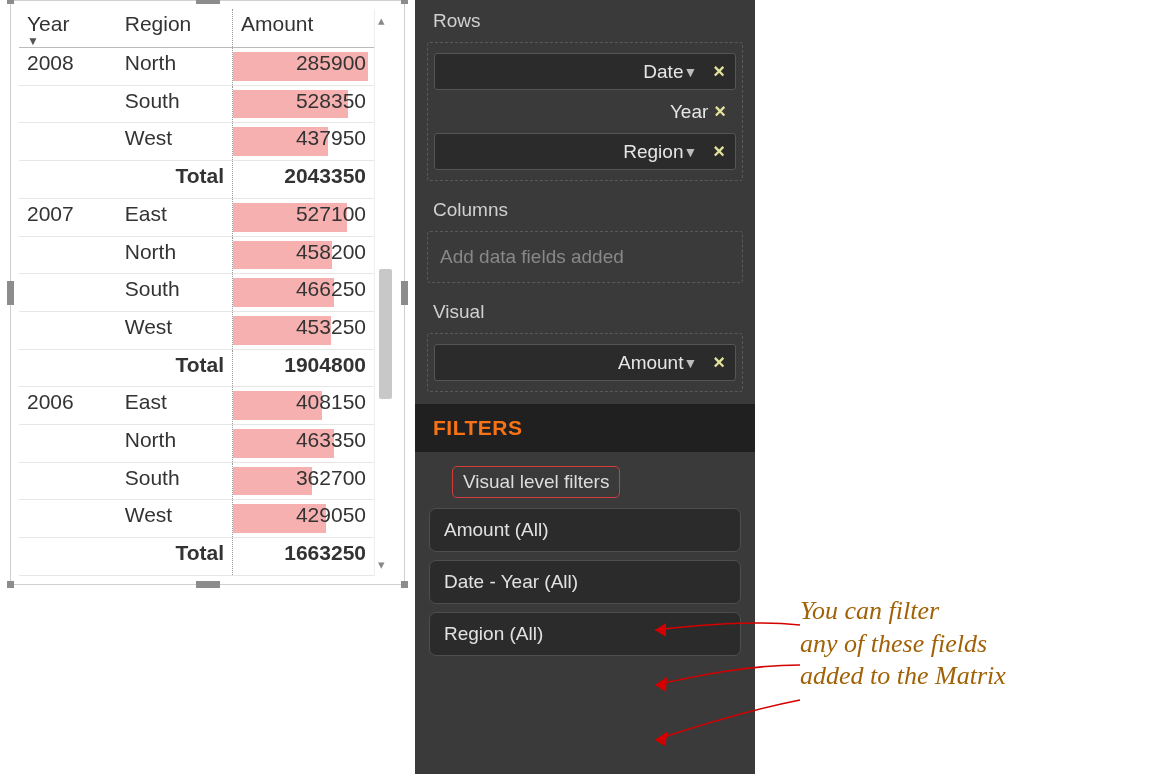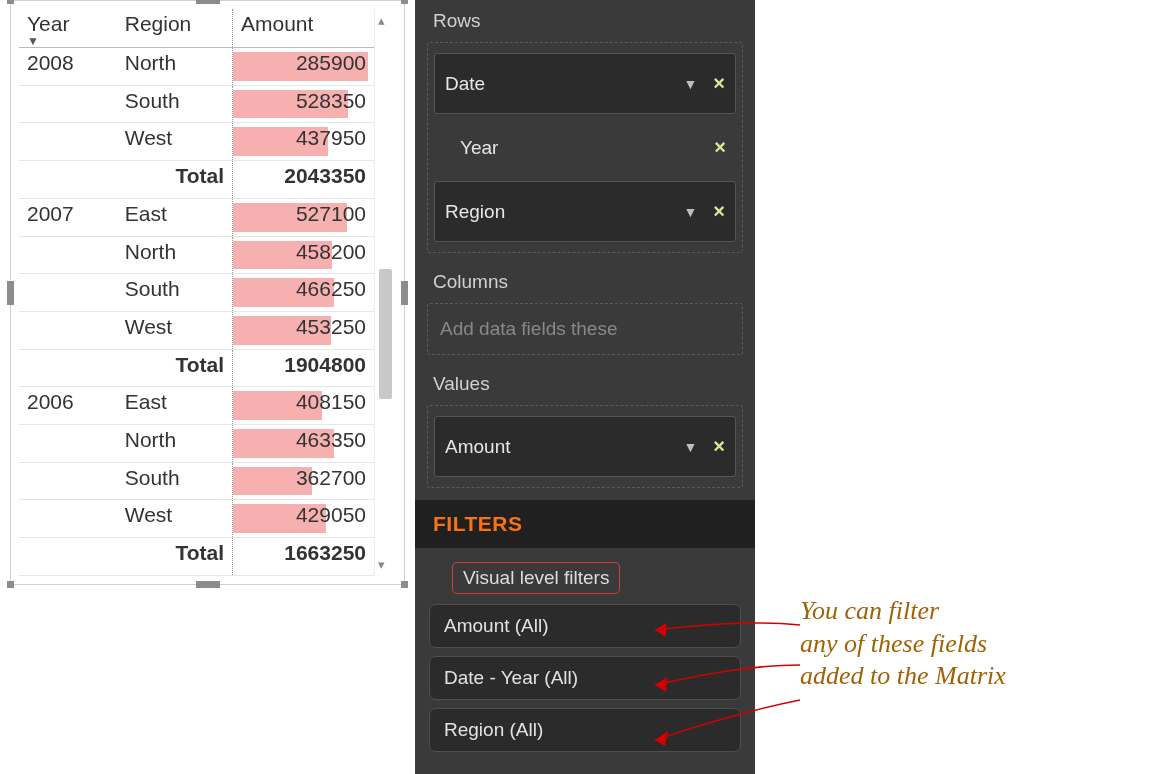--- a/index.html
+++ b/index.html
@@ -135,26 +135,27 @@
   .drop-zone {
     margin: 4px 12px 12px 12px;
     border: 1px dashed #5a5a5a;
     border-radius: 3px;
     padding: 6px;
   }
   .field-pill {
     background: #2b2b2b;
     border: 1px solid #555;
     border-radius: 3px;
-    padding: 18px 10px;
+    padding: 6px 10px;
     margin: 4px 0;
     display: flex;
     align-items: center;
     color: #e6e6e6;
     position: relative;
+    text-align: right;
   }
   .field-pill.child { padding-left: 26px; background: transparent; border: none;}
   .field-pill .label { flex: 1; }
   .chev {
     color: #bdbdbd;
     margin-right: 10px;
     font-size: 14px;
   }
   .close-x {
     color: #e2e29a;
@@ -349,24 +350,24 @@
     </div>
     <div class="field-pill">
       <span class="label">Region</span>
       <span class="chev">▼</span>
       <span class="close-x">×</span>
     </div>
   </div>
 
   <div class="section-label">Columns</div>
   <div class="drop-zone">
-    <div class="placeholder-text">Add data fields these</div>
+    <div class="placeholder-text">Add data fields added</div>
   </div>
 
-  <div class="section-label">Values</div>
+  <div class="section-label">Visual</div>
   <div class="drop-zone">
     <div class="field-pill">
       <span class="label">Amount</span>
       <span class="chev">▼</span>
       <span class="close-x">×</span>
     </div>
   </div>
 
   <div class="filters-header">FILTERS</div>
 

